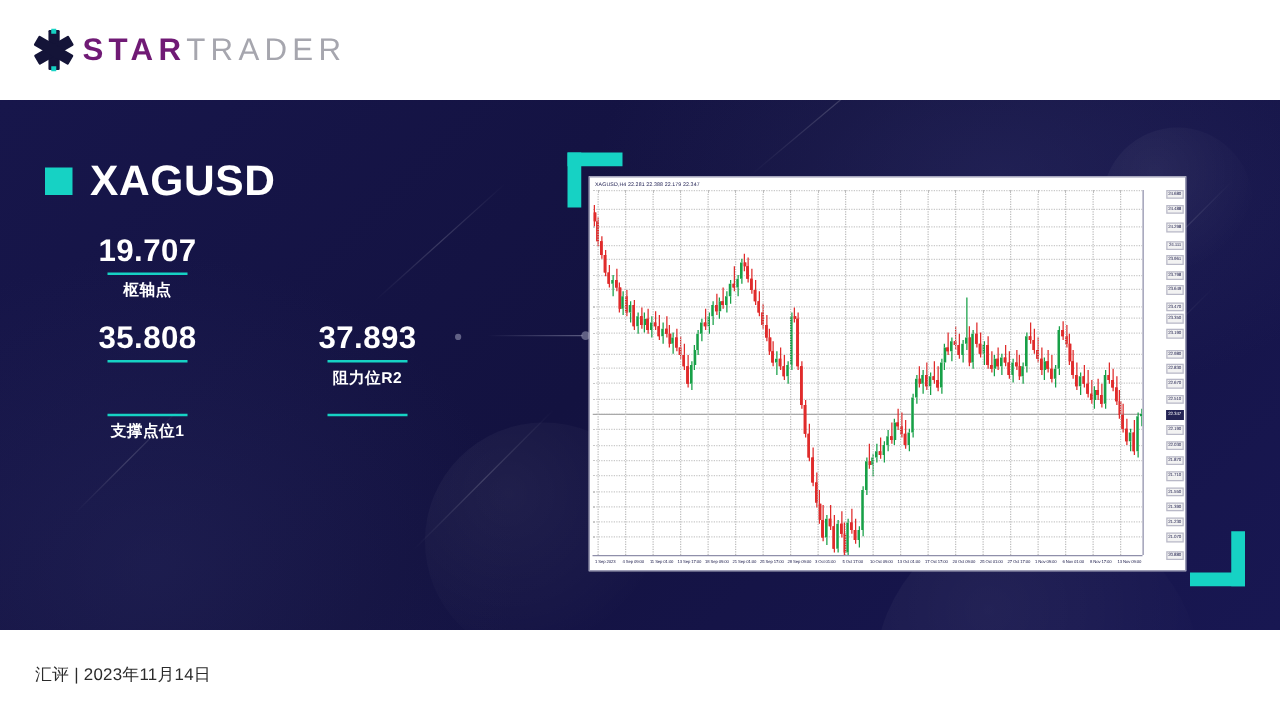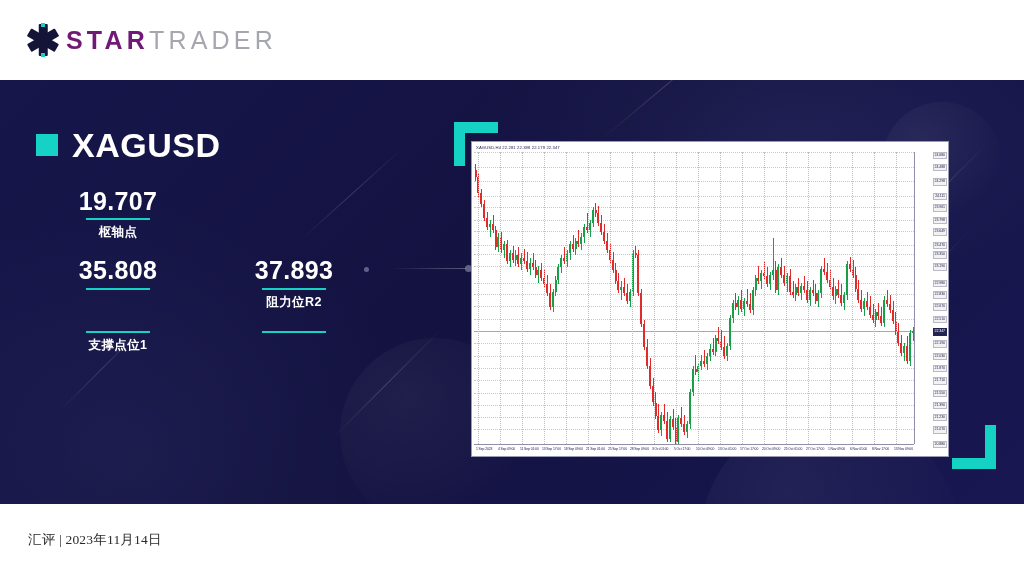--- a/index.html
+++ b/index.html
@@ -106,21 +106,21 @@
   .br-tl{ left:454px; top:122px; width:44px; height:44px; }
   .br-tl .h{ left:0; top:0; width:44px; height:11px; }
   .br-tl .v{ left:0; top:0; width:11px; height:44px; }
   .br-br{ left:952px; top:425px; width:44px; height:44px; }
   .br-br .h{ left:0; bottom:0; width:44px; height:11px; }
   .br-br .v{ right:0; top:0; width:11px; height:44px; }
 
   
   .footer{
     position:absolute; left:0; top:504px; width:971px; height:72px;
-    background:#ffffff; display:flex; align-items:center;font-family:Liberation Serif, serif;
+    background:#ffffff; display:flex; align-items:center;
   }
   .footer-txt{ margin-left:28px; color:#2b2b2b; font-size:13.5px; letter-spacing:.2px; }
 </style>
 </head>
 <body>
 
 <div class="header">
   <div class="logo-wrap">
     <div class="logo-mark">
       <span class="bar b1"></span>

